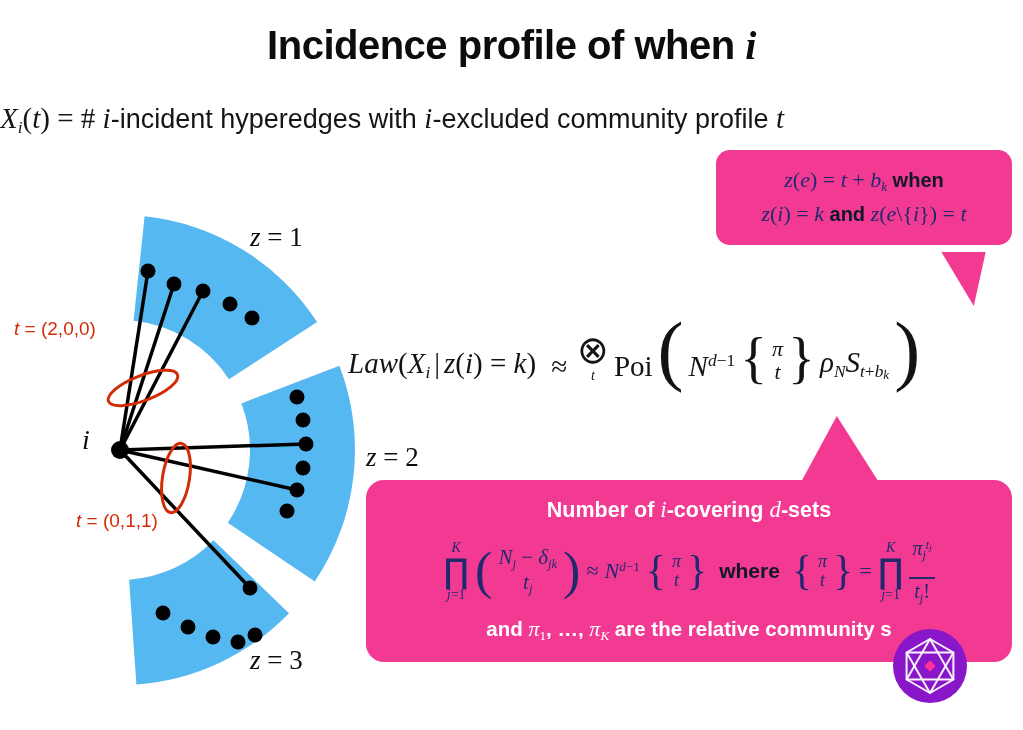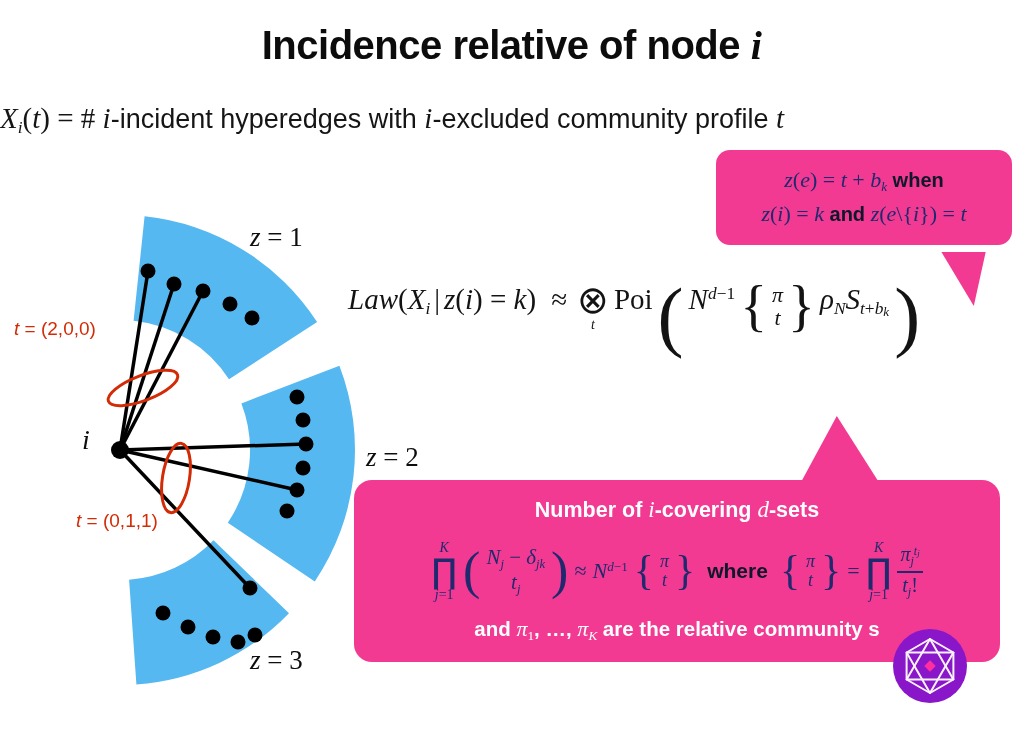--- a/index.html
+++ b/index.html
@@ -22,60 +22,60 @@
   
   .dlabel{position:absolute;font-family:"Liberation Serif",serif;font-size:27px;color:#0d0d0d;white-space:nowrap}
   .rlabel{position:absolute;font-family:Liberation Sans, sans-serif;font-size:19px;color:var(--red);white-space:nowrap}
   .ilabel{position:absolute;font-family:"Liberation Serif",serif;font-size:28px;color:#0d0d0d}
 
   .arcfill{fill:var(--blue)}
   .edge line{stroke:#000;stroke-width:3.5}
   .redell{fill:none;stroke:var(--red);stroke-width:3}
 
   
-  .formula{left:348px;top:283px;width:670px;height:100px;display:flex;align-items:flex-start;font-family:"Liberation Serif",serif;font-size:29px;color:#131313;white-space:nowrap}
+  .formula{left:348px;top:283px;width:670px;height:100px;display:flex;align-items:flex-end;font-family:"Liberation Serif",serif;font-size:29px;color:#131313;white-space:nowrap}
   .formula>*{margin-right:5px}
   .bigd{font-family:"Liberation Serif",serif;line-height:.85;font-weight:400}
   .d76{font-size:78px}.d56{font-size:56px}.b52{font-size:52px}.b42{font-size:42px}
   .stack{display:inline-flex;flex-direction:column;align-items:center;justify-content:center;line-height:1.05}
   .oplim{display:inline-flex;flex-direction:column;align-items:center;line-height:1}
   .otimes{font-family:"DejaVu Sans",sans-serif;font-size:38px;line-height:.9}
   .prodchar{font-family:"DejaVu Sans",sans-serif;font-size:34px;line-height:.95}
   .lim{font-family:"Liberation Serif",serif;font-size:14px;line-height:1.1}
   .bar{margin:0 4px}
 
   
   .callout-top{left:716px;top:150px;width:296px;padding:13px 8px;border-radius:14px;background:var(--pink);text-align:center;z-index:3}
   .ct-line{font-size:20px;line-height:1.55}
   .navy{color:var(--navy);font-family:"Liberation Serif",serif;font-size:22px}
   .wb{color:#0f172a;font-weight:700}
   .tail-top{left:936px;top:252px;width:54px;height:54px;background:var(--pink);clip-path:polygon(10% 0,92% 0,70% 100%);z-index:2}
 
-  .callout-bottom{left:354px;top:480px;width:646px;height:182px;padding:14px 16px 8px;border-radius:18px;background:var(--pink);text-align:center;z-index:3}
+  .callout-bottom{left:366px;top:480px;width:646px;height:182px;padding:14px 16px 8px;border-radius:18px;background:var(--pink);text-align:center;z-index:3}
   .tail-bottom{left:800px;top:416px;width:80px;height:68px;background:var(--pink);clip-path:polygon(46% 0,100% 100%,0 100%);z-index:2}
   .cb-h{font-size:21.5px;font-weight:700;color:#fff;line-height:1.35}
   .wm{font-family:"Liberation Serif",serif;color:#fff}
   .cb-h .wm{font-size:23px;font-weight:400}
   .cb-math{display:flex;align-items:center;justify-content:center;height:88px;color:var(--navy);font-family:"Liberation Serif",serif;font-size:22px;margin-top:2px;white-space:nowrap}
   .cb-math>*{margin:0 3px}
   .cb-math .wb{font-family:"Liberation Sans",sans-serif;font-size:21px;margin:8px 9px}
   .frac{display:inline-flex;flex-direction:column;align-items:center;line-height:1.15;font-size:20px}
-  .frac .num{border-bottom:2px solid currentColor;padding:0 3px 2px}
+  .frac .num{border-bottom:2px solid currentColor;padding:0 3px 14px}
   .frac .den{padding-top:1px}
   .cb-f{font-size:20.5px;font-weight:700;color:#fff;margin-top:1px}
   .cb-f .wm{font-size:22px;font-weight:400}
 
   .logo{left:892px;top:628px;width:76px;height:76px;z-index:4}
   .logo-circle{fill:var(--purple)}
 </style>
 </head>
 <body>
 
 <div class="abs title">
-  <span>Incidence relative of node </span><span class="tvar">i</span>
+  <span>Incidence profile of when </span><span class="tvar">i</span>
 </div>
 
 <div class="abs subtitle">
   <span class="m"><span><span class="it">X</span></span><span class="sb"><span><span class="it">i</span></span></span><span><span>(</span><span class="it">t</span><span>)</span></span><span><span> </span><span>=</span><span> </span><span>#</span><span> </span></span></span><span class="m"><span class="it">i</span></span><span>-incident hyperedges with </span><span class="m"><span class="it">i</span></span><span>-excluded community profile </span><span class="m"><span class="it">t</span></span>
 </div>
 
 <svg class="abs" style="left:0;top:190px" width="450" height="540" viewBox="0 0 450 540">
   <path class="arcfill" d="M144.6 26.3 A235 235 0 0 1 317.1 132.0 L229.0 189.2 A130 130 0 0 0 133.6 130.7 Z"></path>
   <path class="arcfill" d="M339.4 175.8 A235 235 0 0 1 314.8 391.4 L227.8 332.7 A130 130 0 0 0 241.4 213.4 Z"></path>
   <path class="arcfill" d="M289.0 423.2 A235 235 0 0 1 136.4 494.4 L129.1 389.7 A130 130 0 0 0 213.5 350.3 Z"></path>

